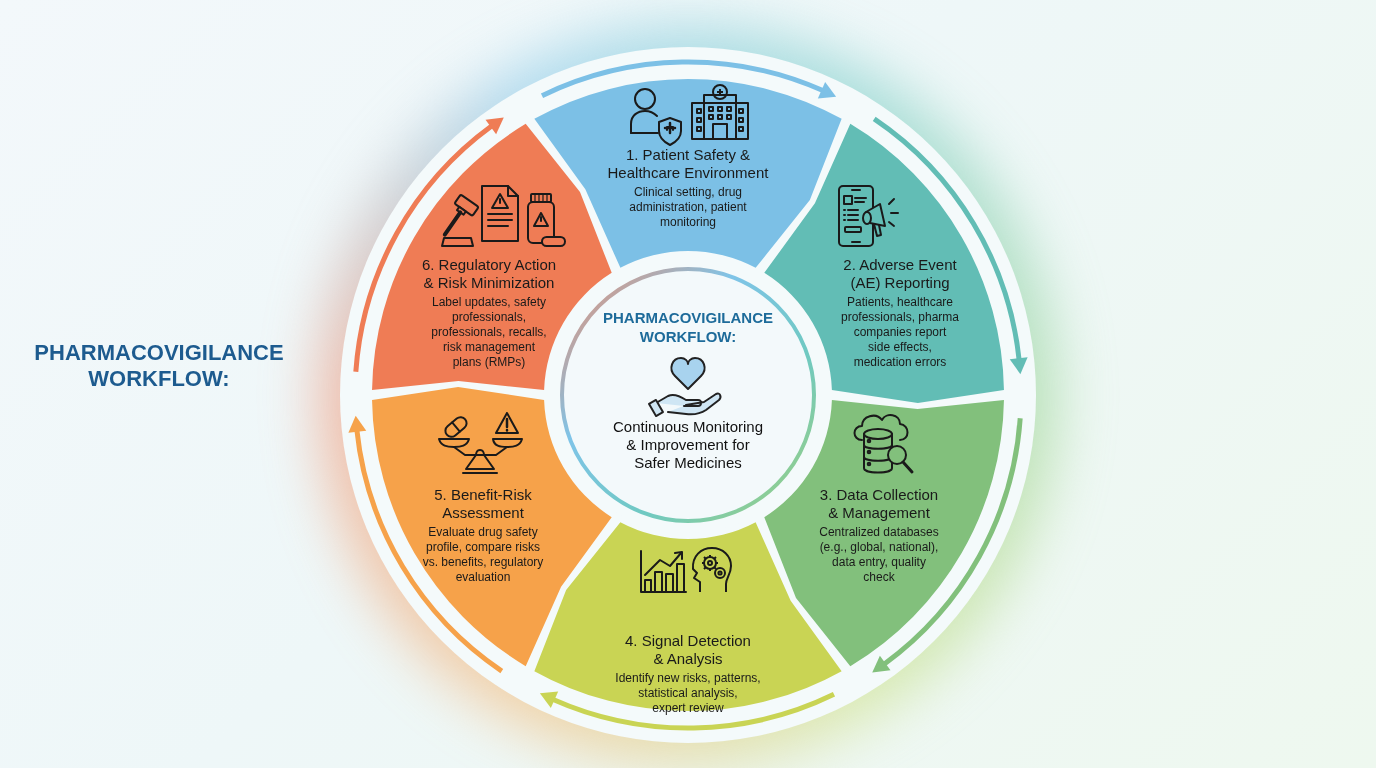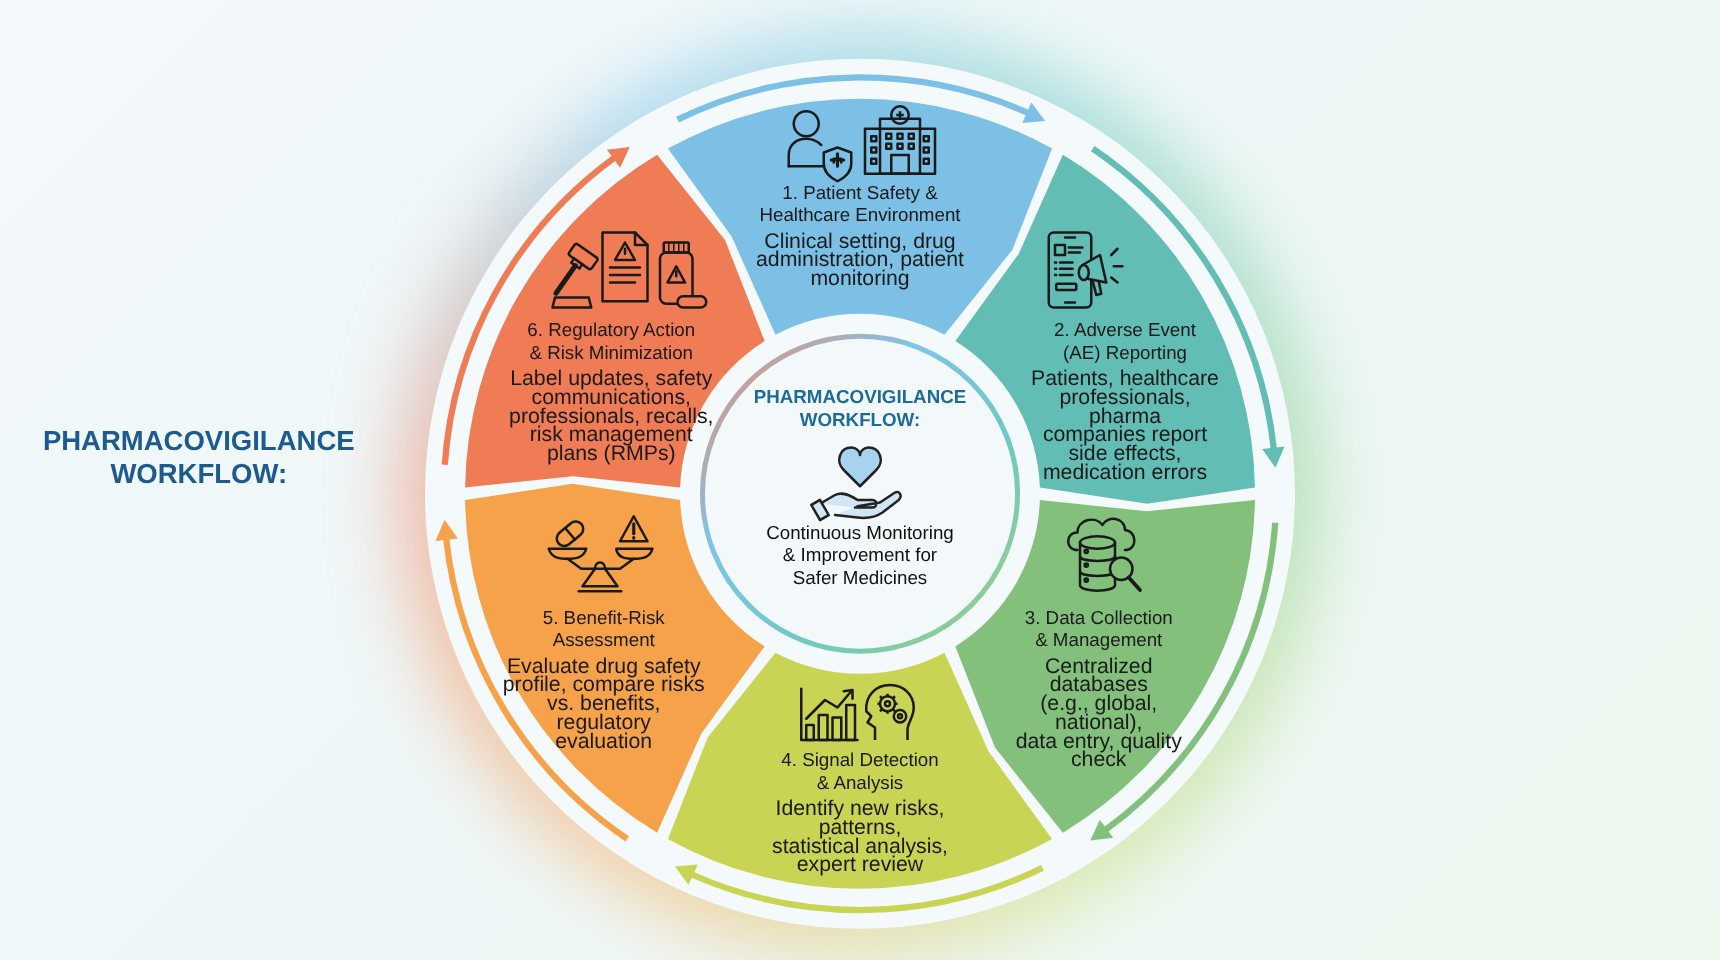--- a/index.html
+++ b/index.html
@@ -15,21 +15,21 @@
   }
   #diagram { position:absolute; left:0; top:0; }
   .side-title {
     position:absolute; left:10px; top:340px; width:298px; text-align:center;
     color:#1d5b8f; font-weight:bold; font-size:22px; line-height:26px;
   }
   .seg-text {
     position:absolute; text-align:center; color:#1a1a1a;
   }
   .seg-title { font-weight:normal; font-size:15px; line-height:18px; }
-  .seg-desc { font-size:17px; line-height:15px; margin-top:3px; }
+  .seg-desc { font-size:12px; line-height:15px; margin-top:3px; }
   .center-text { position:absolute; left:578px; top:308px; width:220px; text-align:center; }
   .center-title { color:#1d6b9a; font-weight:bold; font-size:15px; line-height:19px; }
   .center-sub { color:#111; font-weight:normal; font-size:15px; line-height:18px; }
 </style>
 </head>
 <body>
 
 <div class="glow"></div>
 
 <svg id="diagram" width="1376" height="768" viewBox="0 0 1376 768">
@@ -221,21 +221,21 @@
   <div class="seg-title">3. Data Collection</div>
   <div class="seg-title">&amp; Management</div>
   <div class="seg-desc">
     <div>Centralized databases</div>
     <div>(e.g., global, national),</div>
     <div>data entry, quality</div>
     <div>check</div>
   </div>
 </div>
 
-<div class="seg-text" style="left:588px; top:600px; width:200px;">
+<div class="seg-text" style="left:588px; top:632px; width:200px;">
   <div class="seg-title">4. Signal Detection</div>
   <div class="seg-title">&amp; Analysis</div>
   <div class="seg-desc">
     <div>Identify new risks, patterns,</div>
     <div>statistical analysis,</div>
     <div>expert review</div>
   </div>
 </div>
 
 <div class="seg-text" style="left:400px; top:486px; width:166px;">
@@ -247,18 +247,18 @@
     <div>vs. benefits, regulatory</div>
     <div>evaluation</div>
   </div>
 </div>
 
 <div class="seg-text" style="left:402px; top:256px; width:174px;">
   <div class="seg-title">6. Regulatory Action</div>
   <div class="seg-title">&amp; Risk Minimization</div>
   <div class="seg-desc">
     <div>Label updates, safety</div>
-    <div>communications,</div>
+    <div>professionals,</div>
     <div>professionals, recalls,</div>
     <div>risk management</div>
     <div>plans (RMPs)</div>
   </div>
 </div>
 
 </body></html>

